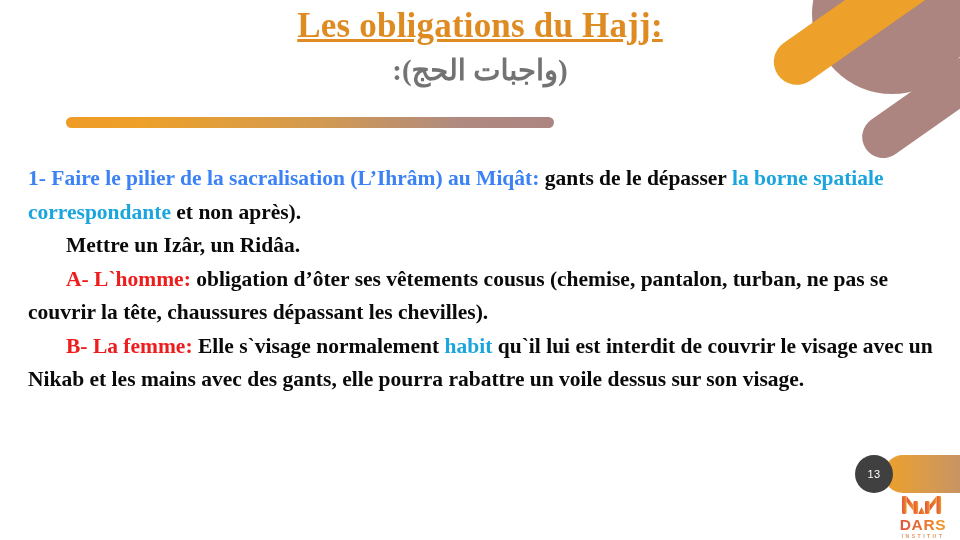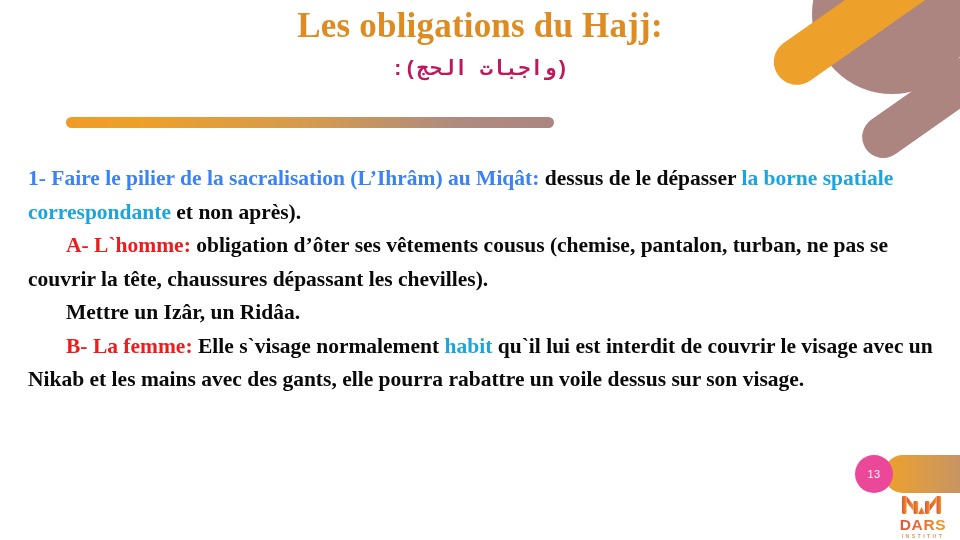--- a/index.html
+++ b/index.html
@@ -75,21 +75,21 @@
   }
 
   
   .page-badge {
     position: absolute;
     left: 855px;
     top: 455px;
     width: 38px;
     height: 38px;
     border-radius: 50%;
-    background: #ec4899;
+    background: #404040;
     color: #ffffff;
     font-family: "Liberation Sans", sans-serif;
     font-size: 11px;
     font-weight: 400;
     display: flex;
     align-items: center;
     justify-content: center;
     letter-spacing: 0.3px;
   }
 
@@ -110,27 +110,28 @@
     width: 960px;
     text-align: center;
   }
   .title-main {
     font-family: "Liberation Serif", "DejaVu Serif", serif;
     font-weight: bold;
     font-size: 35px;
     line-height: 44px;
     color: #de8b22;
     letter-spacing: 0.2px;
+    text-decoration: underline;
   }
   .title-arabic {
-    font-family: Liberation Mono, monospace;
+    font-family: Liberation Serif, serif;
     font-weight: bold;
-    font-size: 21px;
+    font-size: 29px;
     line-height: 44px;
-    color: #be185d;
+    color: #737373;
     direction: rtl;
     unicode-bidi: bidi-override;
   }
 
   
   .divider {
     position: absolute;
     left: 66px;
     top: 117px;
     width: 488px;
@@ -178,26 +179,26 @@
 
   <div class="title-block">
     <div class="title-main">Les obligations du Hajj:</div>
     <div class="title-arabic">(واجبات الحج):</div>
   </div>
 
   <div class="divider"></div>
 
   <div class="body-text">
 
-    <p><span class="c-orange">1- Faire le pilier de la sacralisation (L’Ihrâm) au Miqât:</span><span class="c-black"> dessus de le dépasser </span><span class="c-blue">la borne spatiale correspondante</span><span class="c-black"> et non après).</span></p>
-
+    <p><span class="c-orange">1- Faire le pilier de la sacralisation (L’Ihrâm) au Miqât:</span><span class="c-black"> gants de le dépasser </span><span class="c-blue">la borne spatiale correspondante</span><span class="c-black"> et non après).</span></p>
+
+
+    <p><span class="indent"></span><span class="c-black">Mettre un Izâr, un Ridâa.</span></p>
 
     <p><span class="indent"></span><span class="c-red">A- L`homme:</span><span class="c-black"> obligation d’ôter ses vêtements cousus (chemise, pantalon, turban, ne pas se couvrir la tête, chaussures dépassant les chevilles).</span></p>
-
-    <p><span class="indent"></span><span class="c-black">Mettre un Izâr, un Ridâa.</span></p>
 
     <p><span class="indent"></span><span class="c-red">B- La femme:</span><span class="c-black"> Elle s`visage normalement </span><span class="c-blue">habit</span><span class="c-black"> qu`il lui est interdit de couvrir le visage avec un Nikab et les mains avec des gants, elle pourra rabattre un voile dessus sur son visage.</span></p>
 
   </div>
 
   <div class="page-badge">13</div>
 
   <div class="logo">
     <svg viewBox="0 0 70 48" width="70" height="48" aria-hidden="true">
       <defs>

